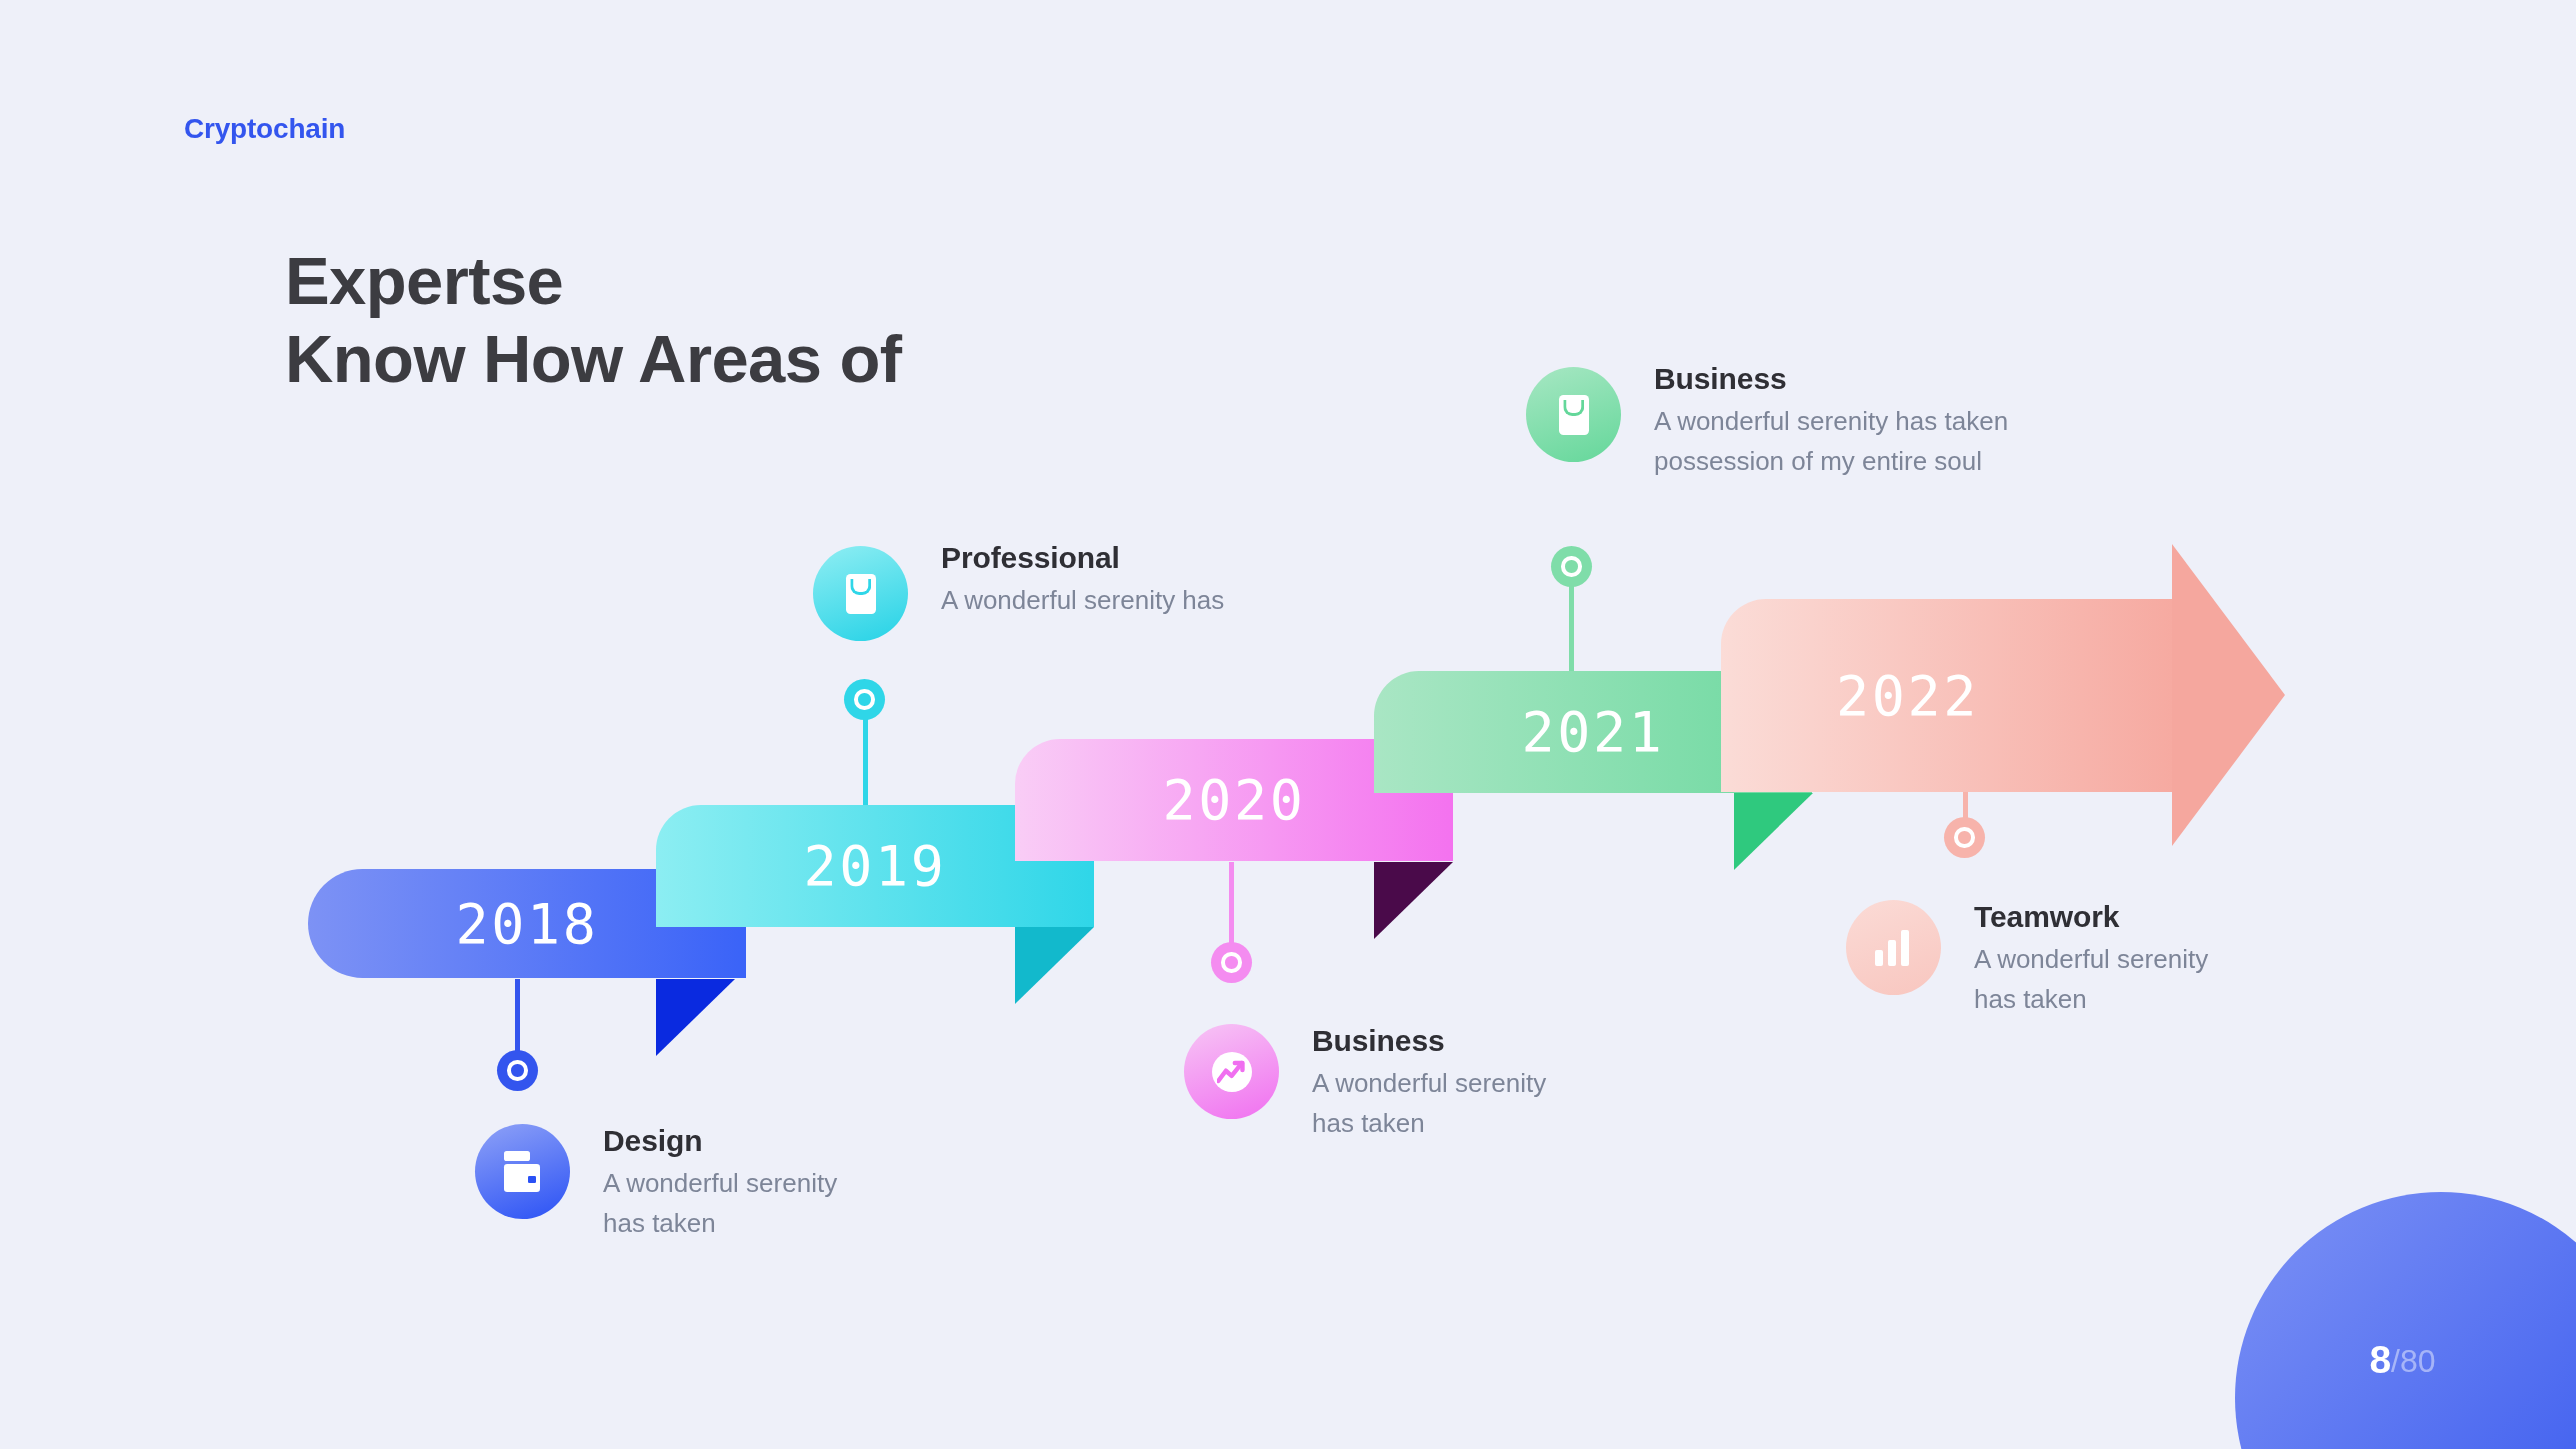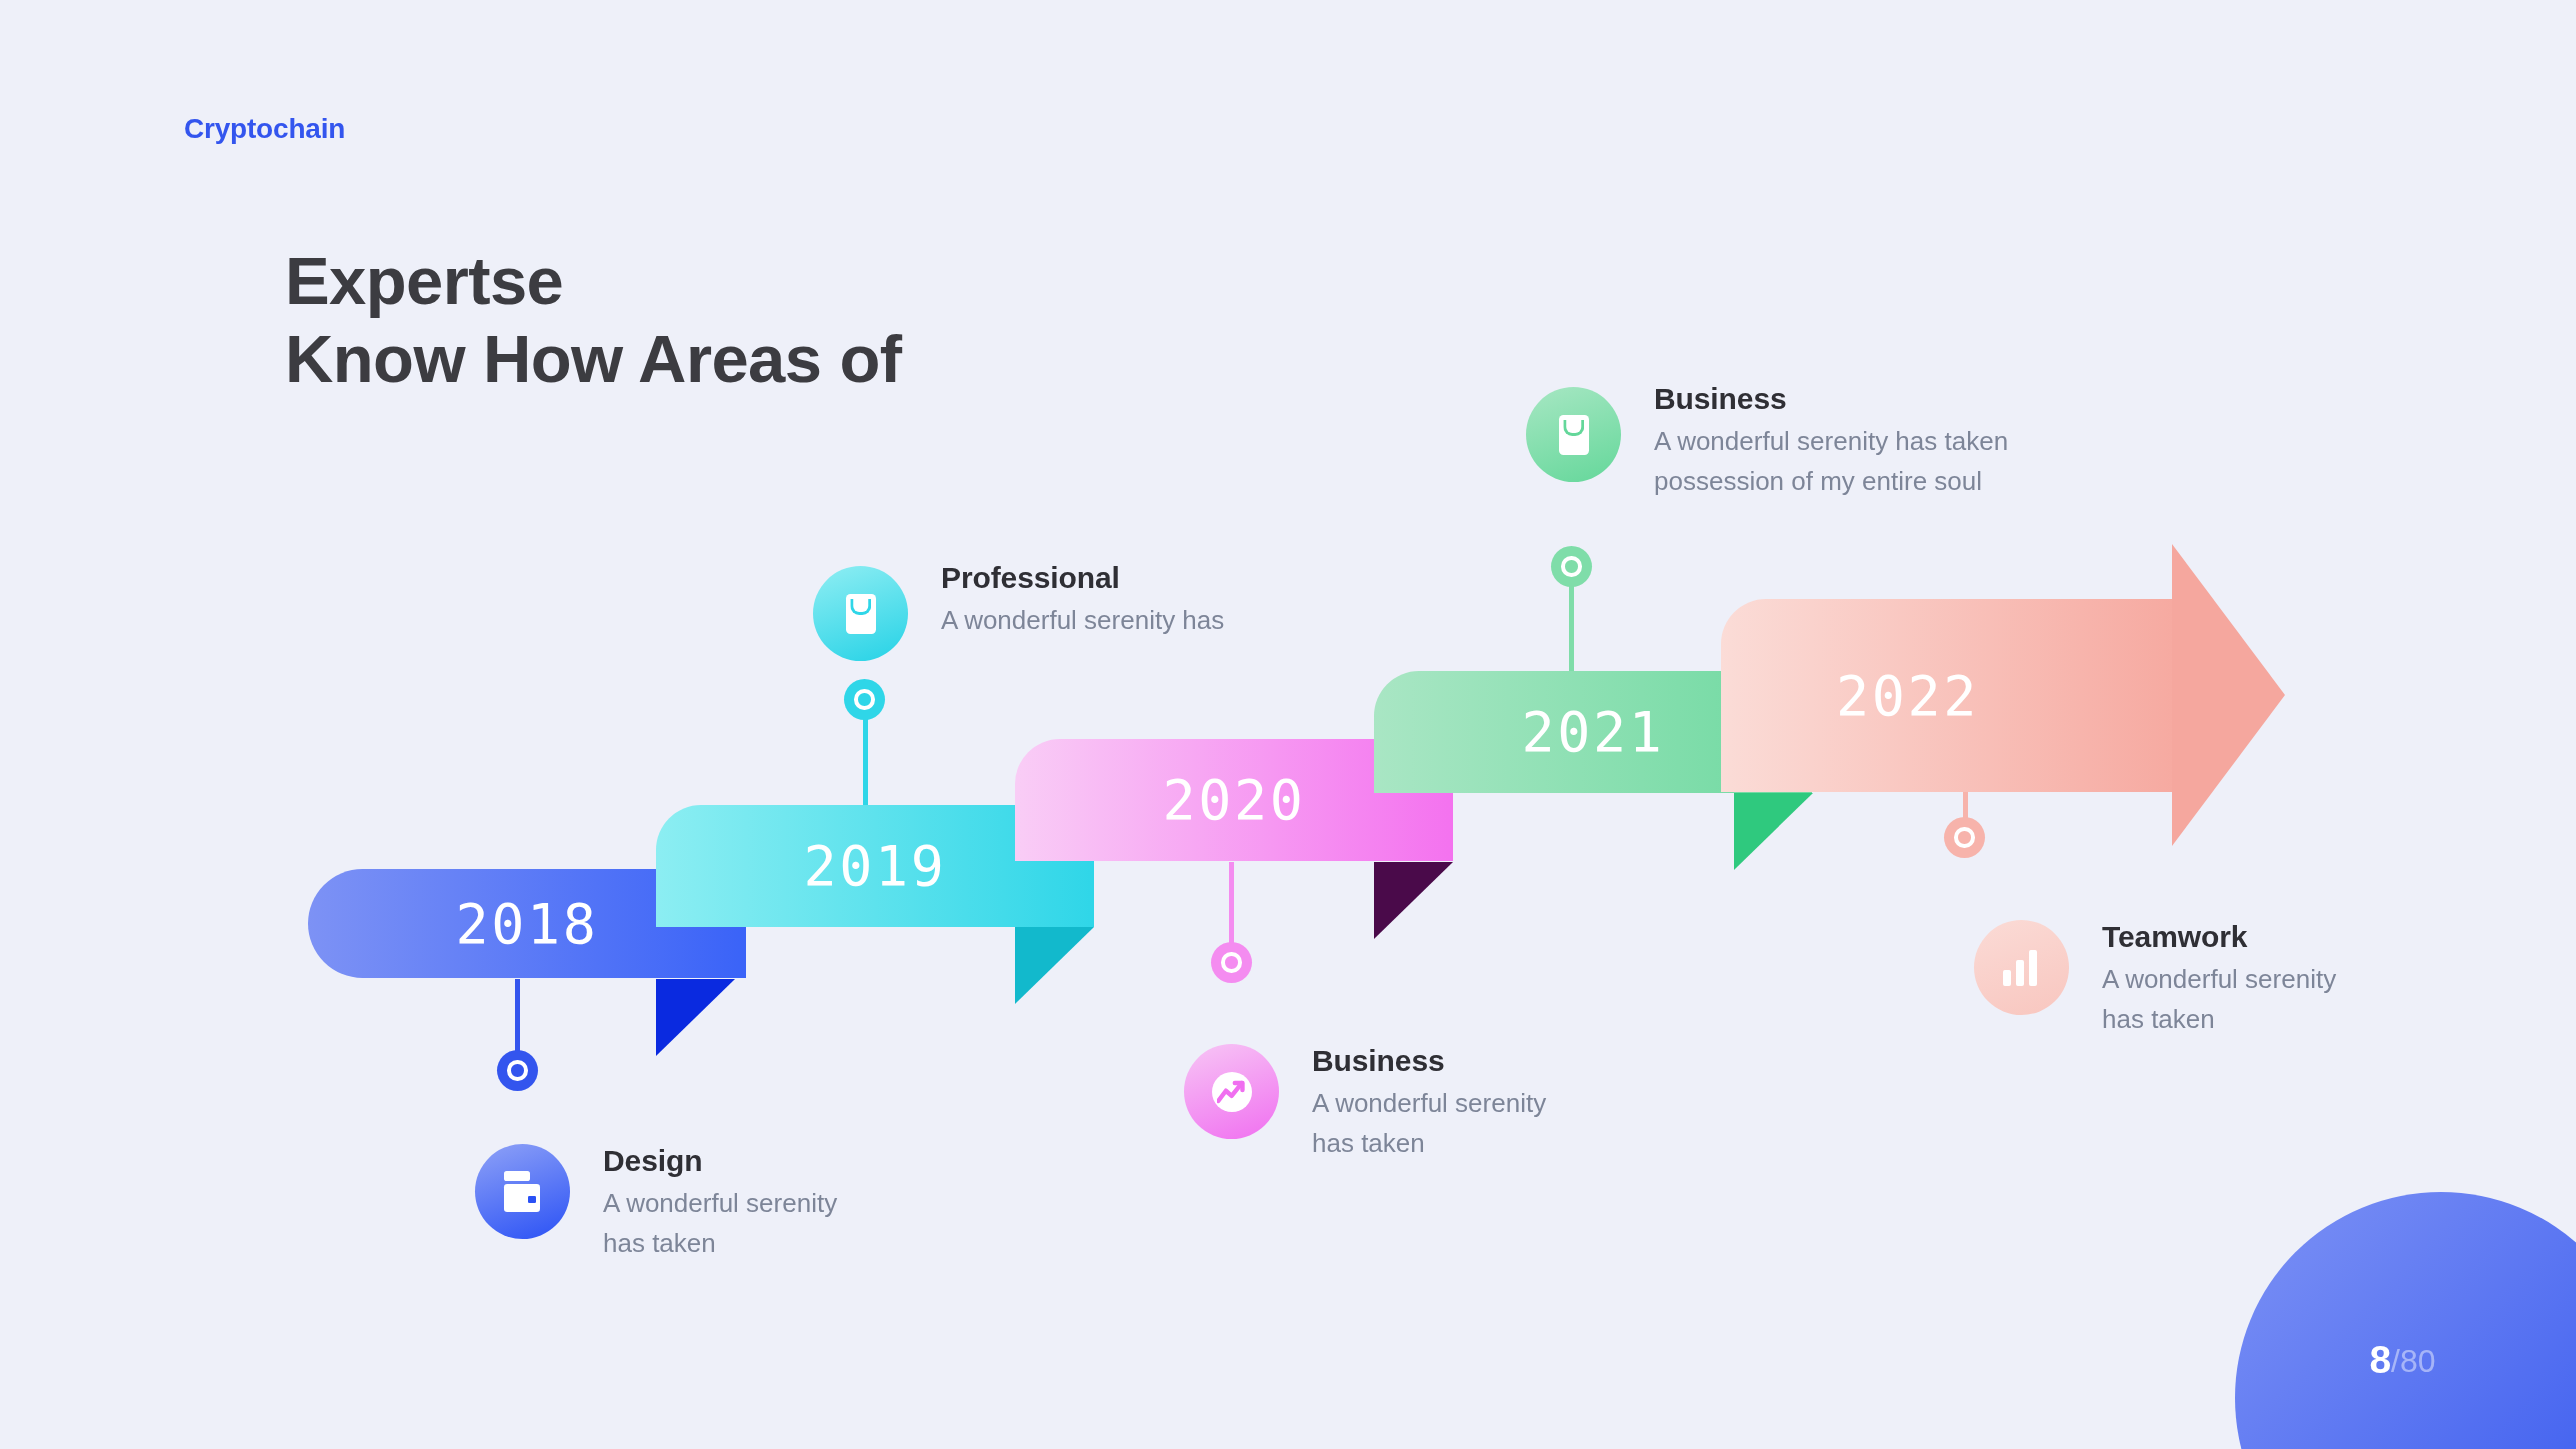--- a/index.html
+++ b/index.html
@@ -50,21 +50,21 @@
   .marker {
     position:absolute; border-radius:50%;
     display:flex; align-items:center; justify-content:center;
   }
   .marker .hole {
     width:50%; height:50%; border-radius:50%;
     border:4.5px solid #ffffff; box-sizing:border-box;
   }
 
   
-  .info { position:absolute; display:flex; align-items:flex-start;margin-top:20px; }
+  .info { position:absolute; display:flex; align-items:flex-start; }
   .info .ic {
     border-radius:50%; flex:0 0 auto;
     display:flex; align-items:center; justify-content:center;
     position:relative;
   }
   .info .txt { }
   .info .t {
     font-size:30px; font-weight:bold; color:#2f2f35;
     letter-spacing:-0.1px; white-space:pre;
   }
@@ -271,21 +271,21 @@
                 background:linear-gradient(160deg,#a7e7c3 0%,#64d79a 100%); margin-right:33px;">
       <div class="g-bag"></div>
     </div>
     <div class="txt">
       <div class="t">Business</div>
       <div class="d">A wonderful serenity has taken
 possession of my entire soul</div>
     </div>
   </div>
 
-  <div class="info below" style="left:1974px; top:900px; z-index:15;justify-content:center;">
+  <div class="info below" style="left:1846px; top:900px; z-index:15;justify-content:center;">
     <div class="ic" style="width:95px; height:95px; color:#f8c6bf;
                 background:linear-gradient(160deg,#fbdbd6 0%,#f8c6bf 100%); margin-right:33px;">
       <div class="g-bars">
           <i></i>
           <i></i>
           <i></i>
         </div>
     </div>
     <div class="txt">
       <div class="t">Teamwork</div>

